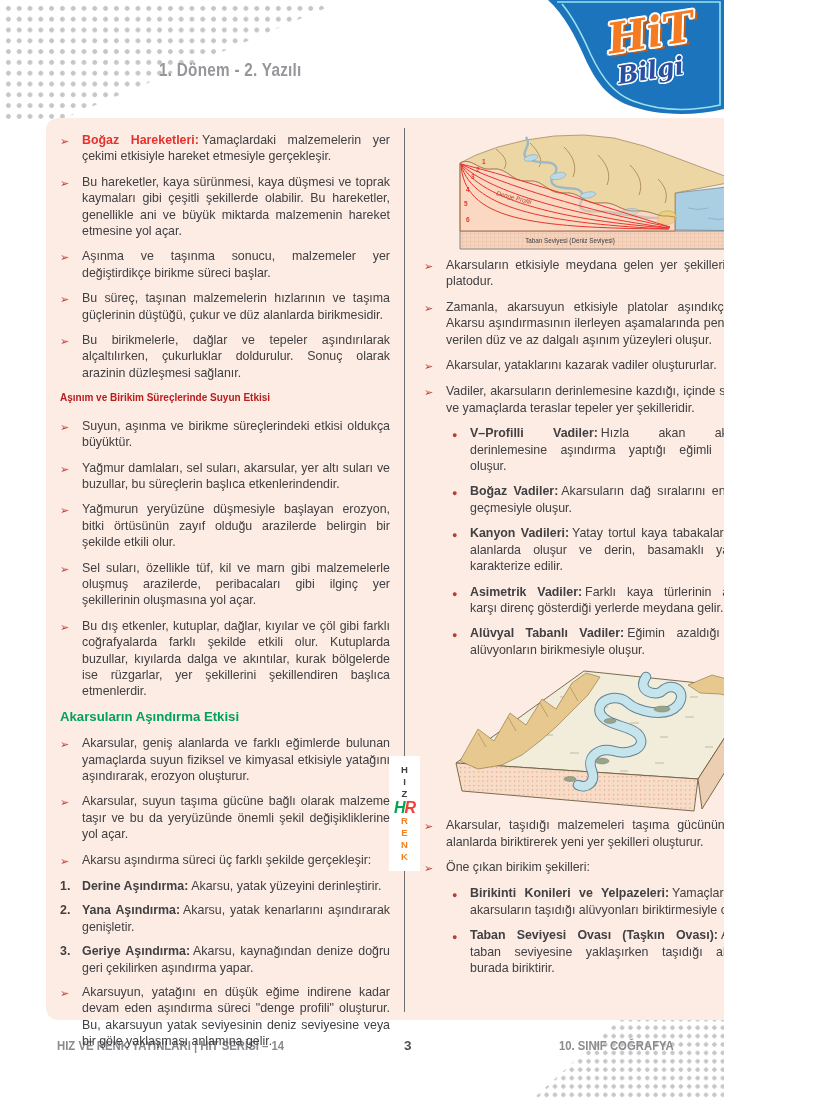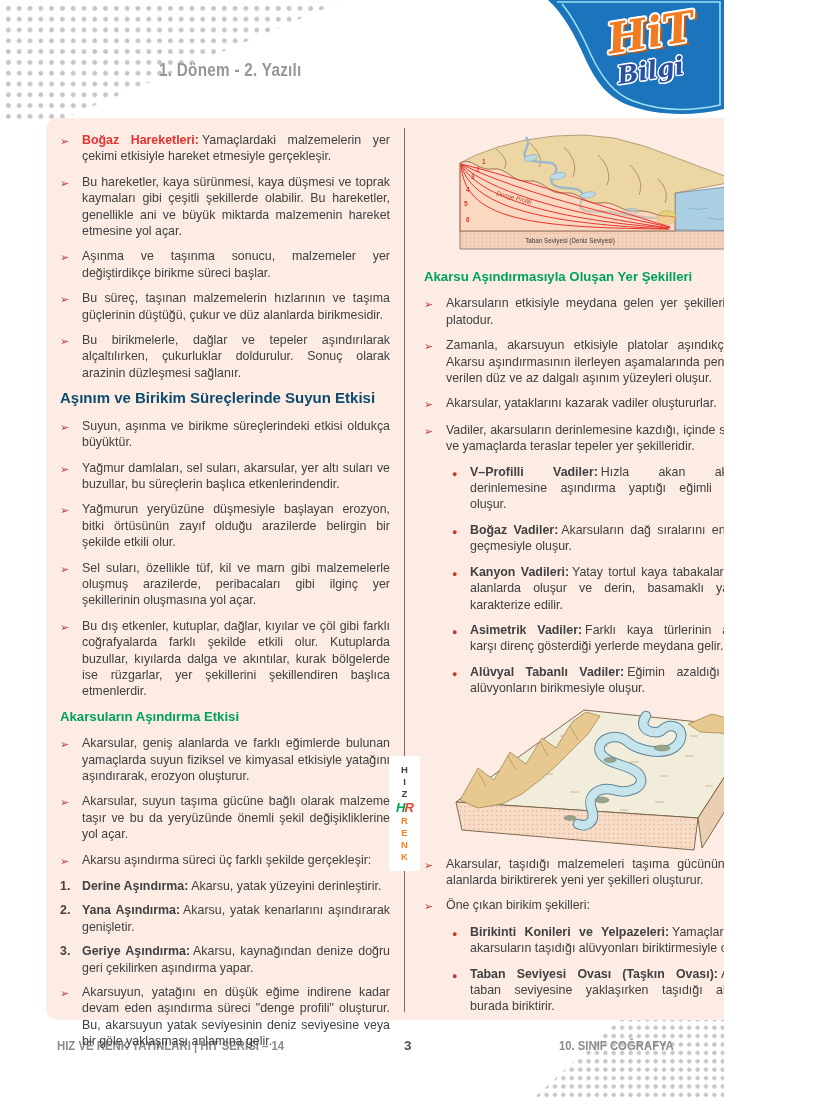--- a/index.html
+++ b/index.html
@@ -29,33 +29,33 @@
     font-style:italic;font-weight:bold;font-size:25px;line-height:1;color:#2b4fa0;
     transform:rotate(-9deg);
     text-shadow:-1.5px 0 0 #fff,1.5px 0 0 #fff,0 -1.5px 0 #fff,0 1.5px 0 #fff,
       -1px -1px 0 #fff,1px 1px 0 #fff,-1px 1px 0 #fff,1px -1px 0 #fff;}
   
   .panel{position:absolute;left:46px;top:118px;width:740px;height:902px;background:#fcece4;border-radius:12px;}
   .divider{position:absolute;left:404px;top:128px;width:1px;height:884px;background:#6d6e71;z-index:1;}
   .spine{position:absolute;left:389px;top:756px;width:31px;background:#ffffff;z-index:2;
     text-align:center;padding:8px 0 8px 0;}
   .sp-l{font-size:9.5px;font-weight:bold;color:#414042;line-height:12px;}
-  .sp-logo{font-size:13px;font-weight:bold;font-style:italic;line-height:15px;letter-spacing:-1px;}
+  .sp-logo{font-size:16px;font-weight:bold;font-style:italic;line-height:15px;letter-spacing:-1px;}
   .sp-logo .g{color:#00a551;} .sp-logo .o{color:#ef4136;}
   .sp-r{font-size:9.5px;font-weight:bold;color:#f48120;line-height:12px;}
   
   .col{position:absolute;top:132px;font-size:12.4px;line-height:16.4px;z-index:2;}
   .col-left{left:60px;width:330px;}
   .col-right{left:424px;width:352px;}
   .bullet{display:flex;margin-bottom:9px;}
   .bullet .arr{width:22px;flex:none;color:#bf3a33;font-size:11px;padding-top:1px;}
   .bullet .txt{flex:1;text-align:justify;}
   .lead{margin-right:3px;color:#414042;}
   .lead.red{color:#e8312e;}
-  .h-orange{color:#0c4a6e;font-weight:bold;font-size:15px;margin:6px 0 11px;}
+  .h-orange{color:#b91c1c;font-weight:bold;font-size:10px;margin:6px 0 11px;}
   .h-green{color:#00a25b;font-weight:bold;font-size:13.2px;margin:6px 0 10px;}
   .num-item{display:flex;margin-bottom:8px;}
   .num-item .num{width:22px;flex:none;font-weight:bold;}
   .num-item .txt{flex:1;text-align:justify;}
   .sub{display:flex;margin:0 0 9px 28px;}
   .sub .dot{width:18px;flex:none;color:#bf3a33;font-size:9px;padding-top:2px;}
   .sub .txt{flex:1;text-align:justify;}
   .diagram1{margin:1px 0 0 14px;display:block;}
   .diagram2{margin:2px 0 2px 26px;display:block;}
   
@@ -221,21 +221,20 @@
         <text x="38" y="39">2</text>
         <text x="33" y="46">3</text>
         <text x="28" y="59">4</text>
         <text x="26" y="73">5</text>
         <text x="28" y="89">6</text>
       </g>
       <text transform="translate(58,62) rotate(15)" font-size="6.3" font-style="italic" fill="#b5452c" font-family="Liberation Sans, sans-serif">Denge Profili</text>
       <text x="132" y="110" text-anchor="middle" font-size="6.3" fill="#414042" font-family="Liberation Sans, sans-serif">Taban Seviyesi (Deniz Seviyesi)</text>
     </svg>
 
-    <div class="h-green" style="margin-top:12px;">Akarsu Aşındırmasıyla Oluşan Yer Şekilleri</div>
 
     <div class="bullet">
       <span class="arr">➢</span>
       <div class="txt">Akarsuların etkisiyle meydana gelen yer şekillerinden biri platodur.</div>
     </div>
     <div class="bullet">
       <span class="arr">➢</span>
       <div class="txt">Zamanla, akarsuyun etkisiyle platolar aşındıkça alçalır. Akarsu aşındırmasının ilerleyen aşamalarında peneplen adı verilen düz ve az dalgalı aşınım yüzeyleri oluşur.</div>
     </div>
 

